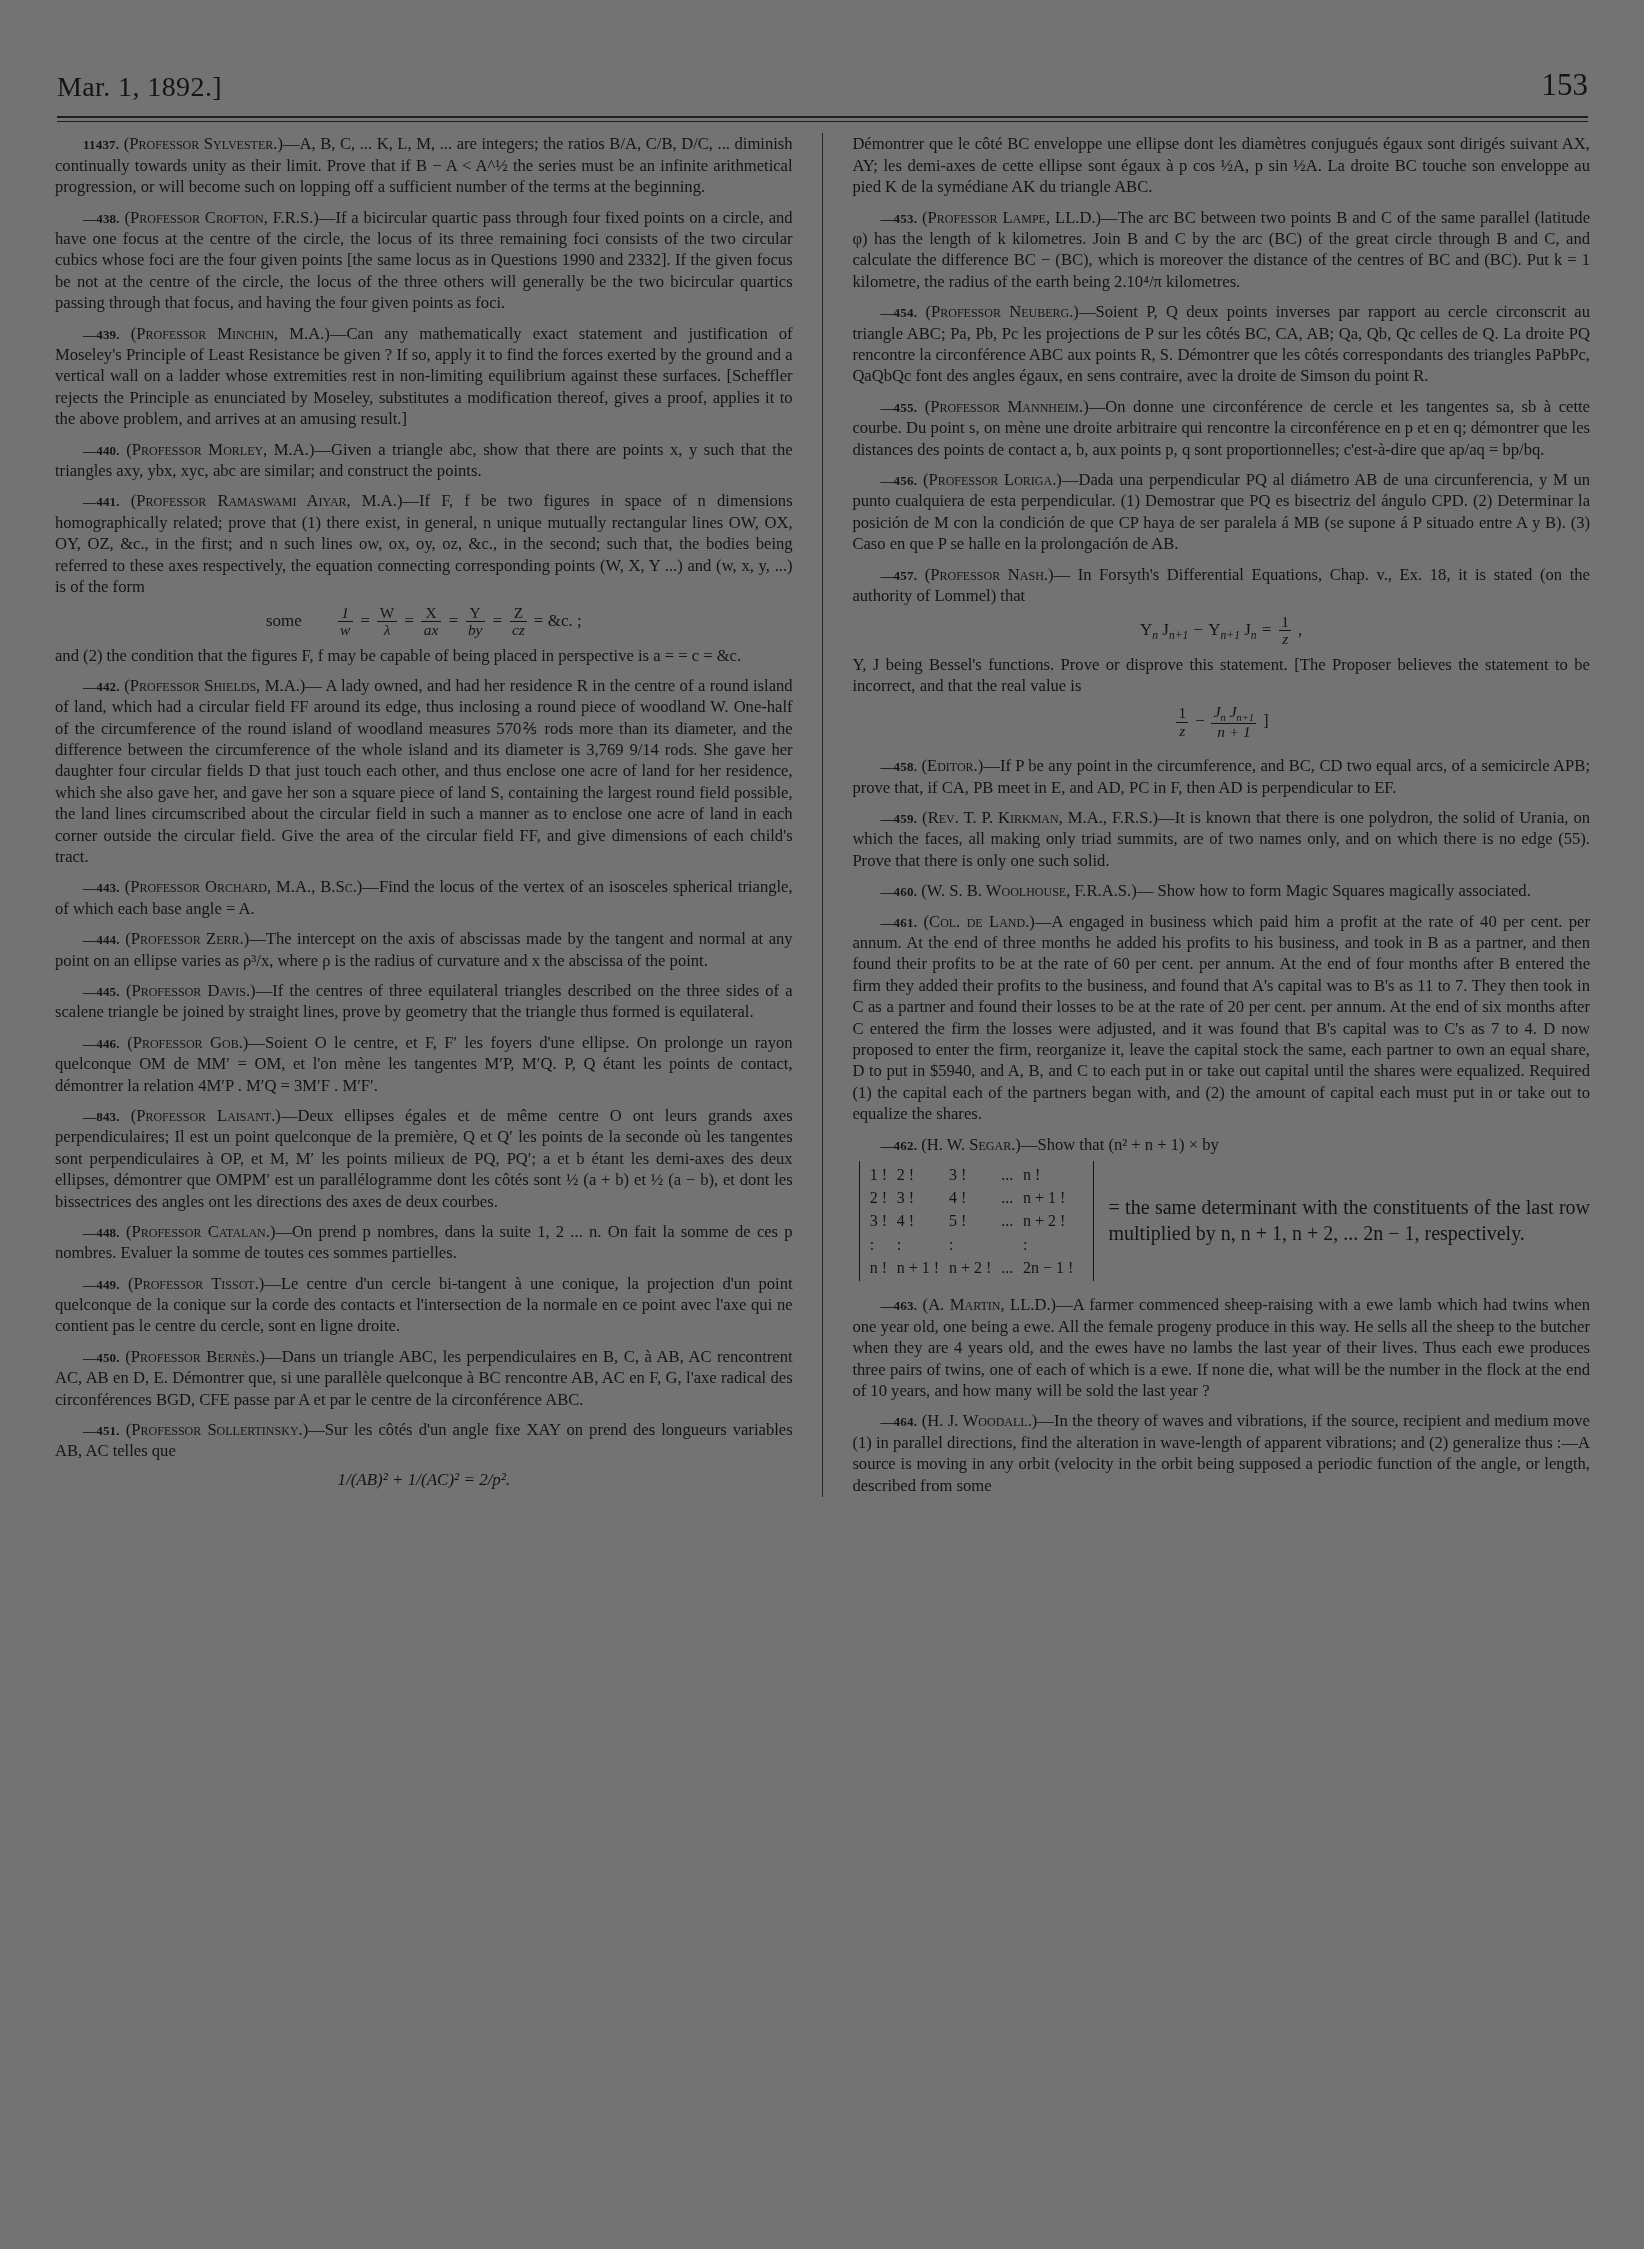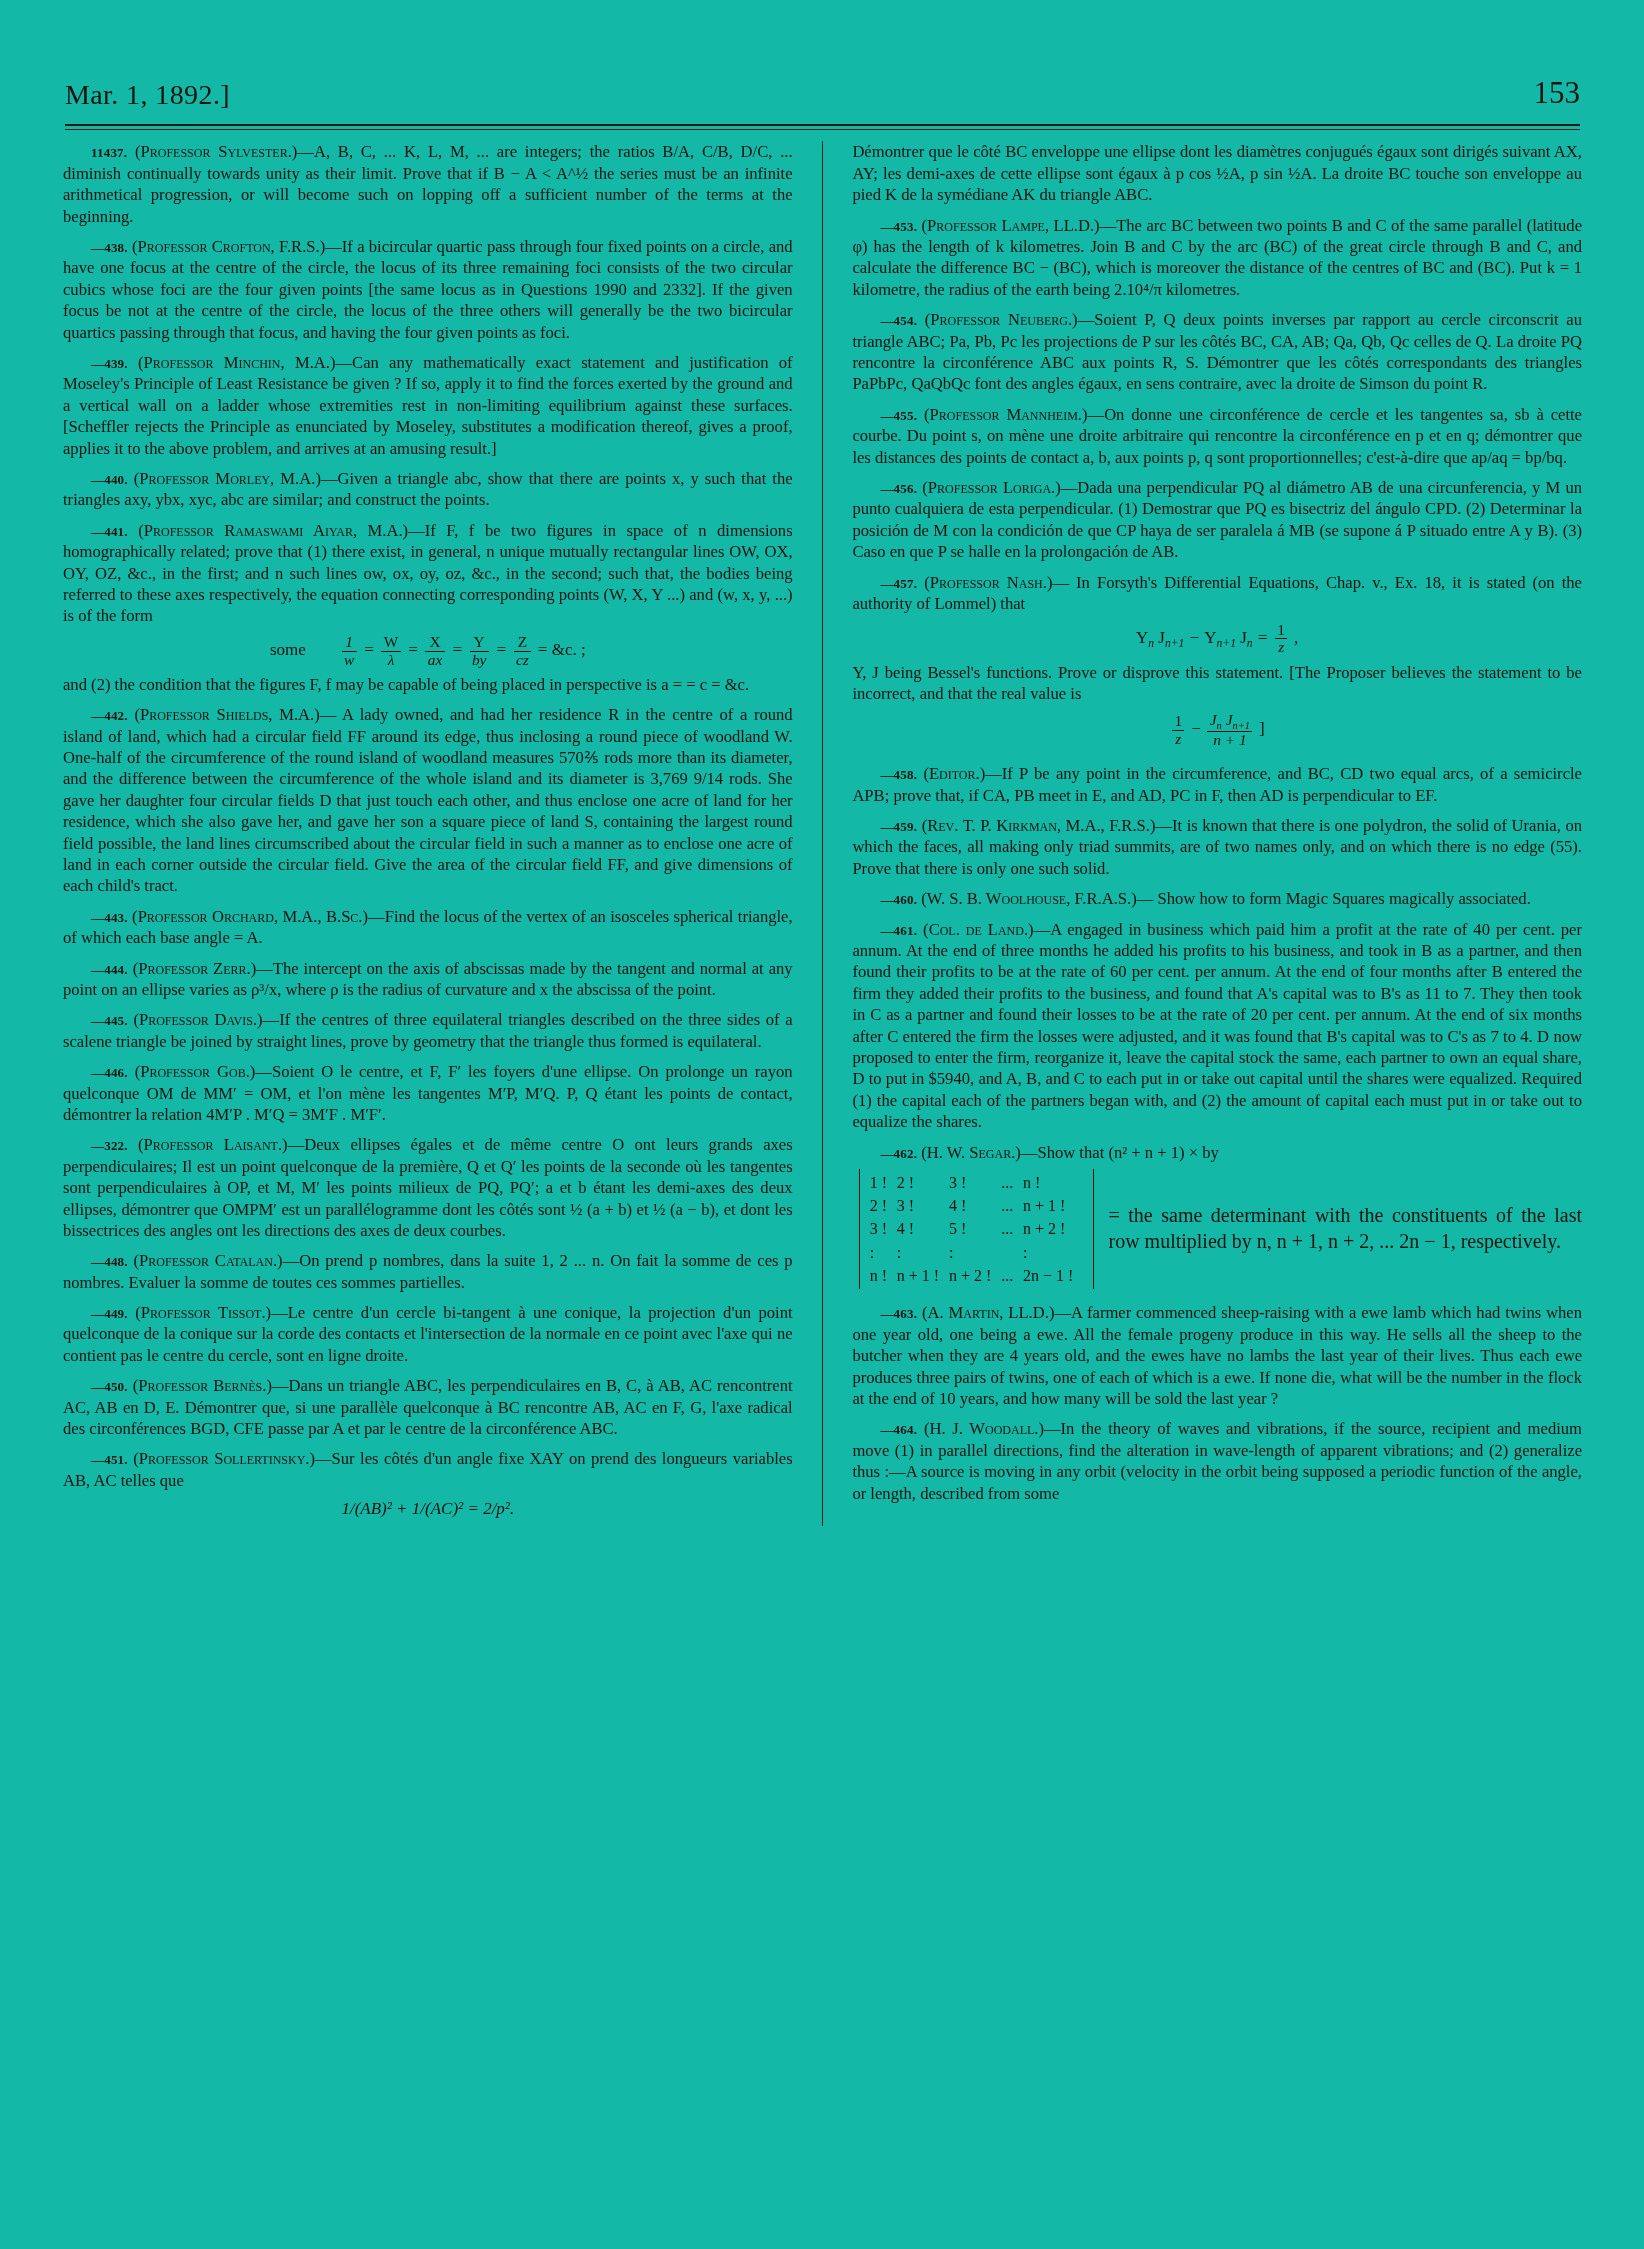--- a/index.html
+++ b/index.html
@@ -4,25 +4,25 @@
 <style>
   html, body {
     margin: 0;
     padding: 0;
     background: #c8c3b4;
   }
   .page {
     position: relative;
     width: 1645px;
     height: 2250px;
-    background: #14b8a6;
+    background: #737373;
     font-family: "Liberation Serif", serif;
     color: #161410;
     box-sizing: border-box;
-    padding: 16px;
+    padding: 8px;
     overflow: hidden;
   }
   .masthead {
     position: relative;
     height: 98px;
     margin: 0 49px;
     display: flex;
     align-items: flex-end;
     justify-content: space-between;
     padding-bottom: 4.9px;
@@ -202,21 +202,21 @@
         <span class="indent"></span><span class="qnum">—445.</span>
         <span class="sc">(Professor Davis.)</span><span>—If the centres of three equilateral triangles described on the three sides of a scalene triangle be joined by straight lines, prove by geometry that the triangle thus formed is equilateral.</span>
       </p>
 
       <p class="q">
         <span class="indent"></span><span class="qnum">—446.</span>
         <span class="sc">(Professor Gob.)</span><span>—Soient O le centre, et F, F′ les foyers d'une ellipse. On prolonge un rayon quelconque OM de MM′ = OM, et l'on mène les tangentes M′P, M′Q. P, Q étant les points de contact, démontrer la relation 4M′P . M′Q = 3M′F . M′F′.</span>
       </p>
 
       <p class="q">
-        <span class="indent"></span><span class="qnum">—322.</span>
+        <span class="indent"></span><span class="qnum">—843.</span>
         <span class="sc">(Professor Laisant.)</span><span>—Deux ellipses égales et de même centre O ont leurs grands axes perpendiculaires; Il est un point quelconque de la première, Q et Q′ les points de la seconde où les tangentes sont perpendiculaires à OP, et M, M′ les points milieux de PQ, PQ′; a et b étant les demi-axes des deux ellipses, démontrer que OMPM′ est un parallélogramme dont les côtés sont ½ (a + b) et ½ (a − b), et dont les bissectrices des angles ont les directions des axes de deux courbes.</span>
       </p>
 
       <p class="q">
         <span class="indent"></span><span class="qnum">—448.</span>
         <span class="sc">(Professor Catalan.)</span><span>—On prend p nombres, dans la suite 1, 2 ... n. On fait la somme de ces p nombres. Evaluer la somme de toutes ces sommes partielles.</span>
       </p>
 
       <p class="q">
         <span class="indent"></span><span class="qnum">—449.</span>

